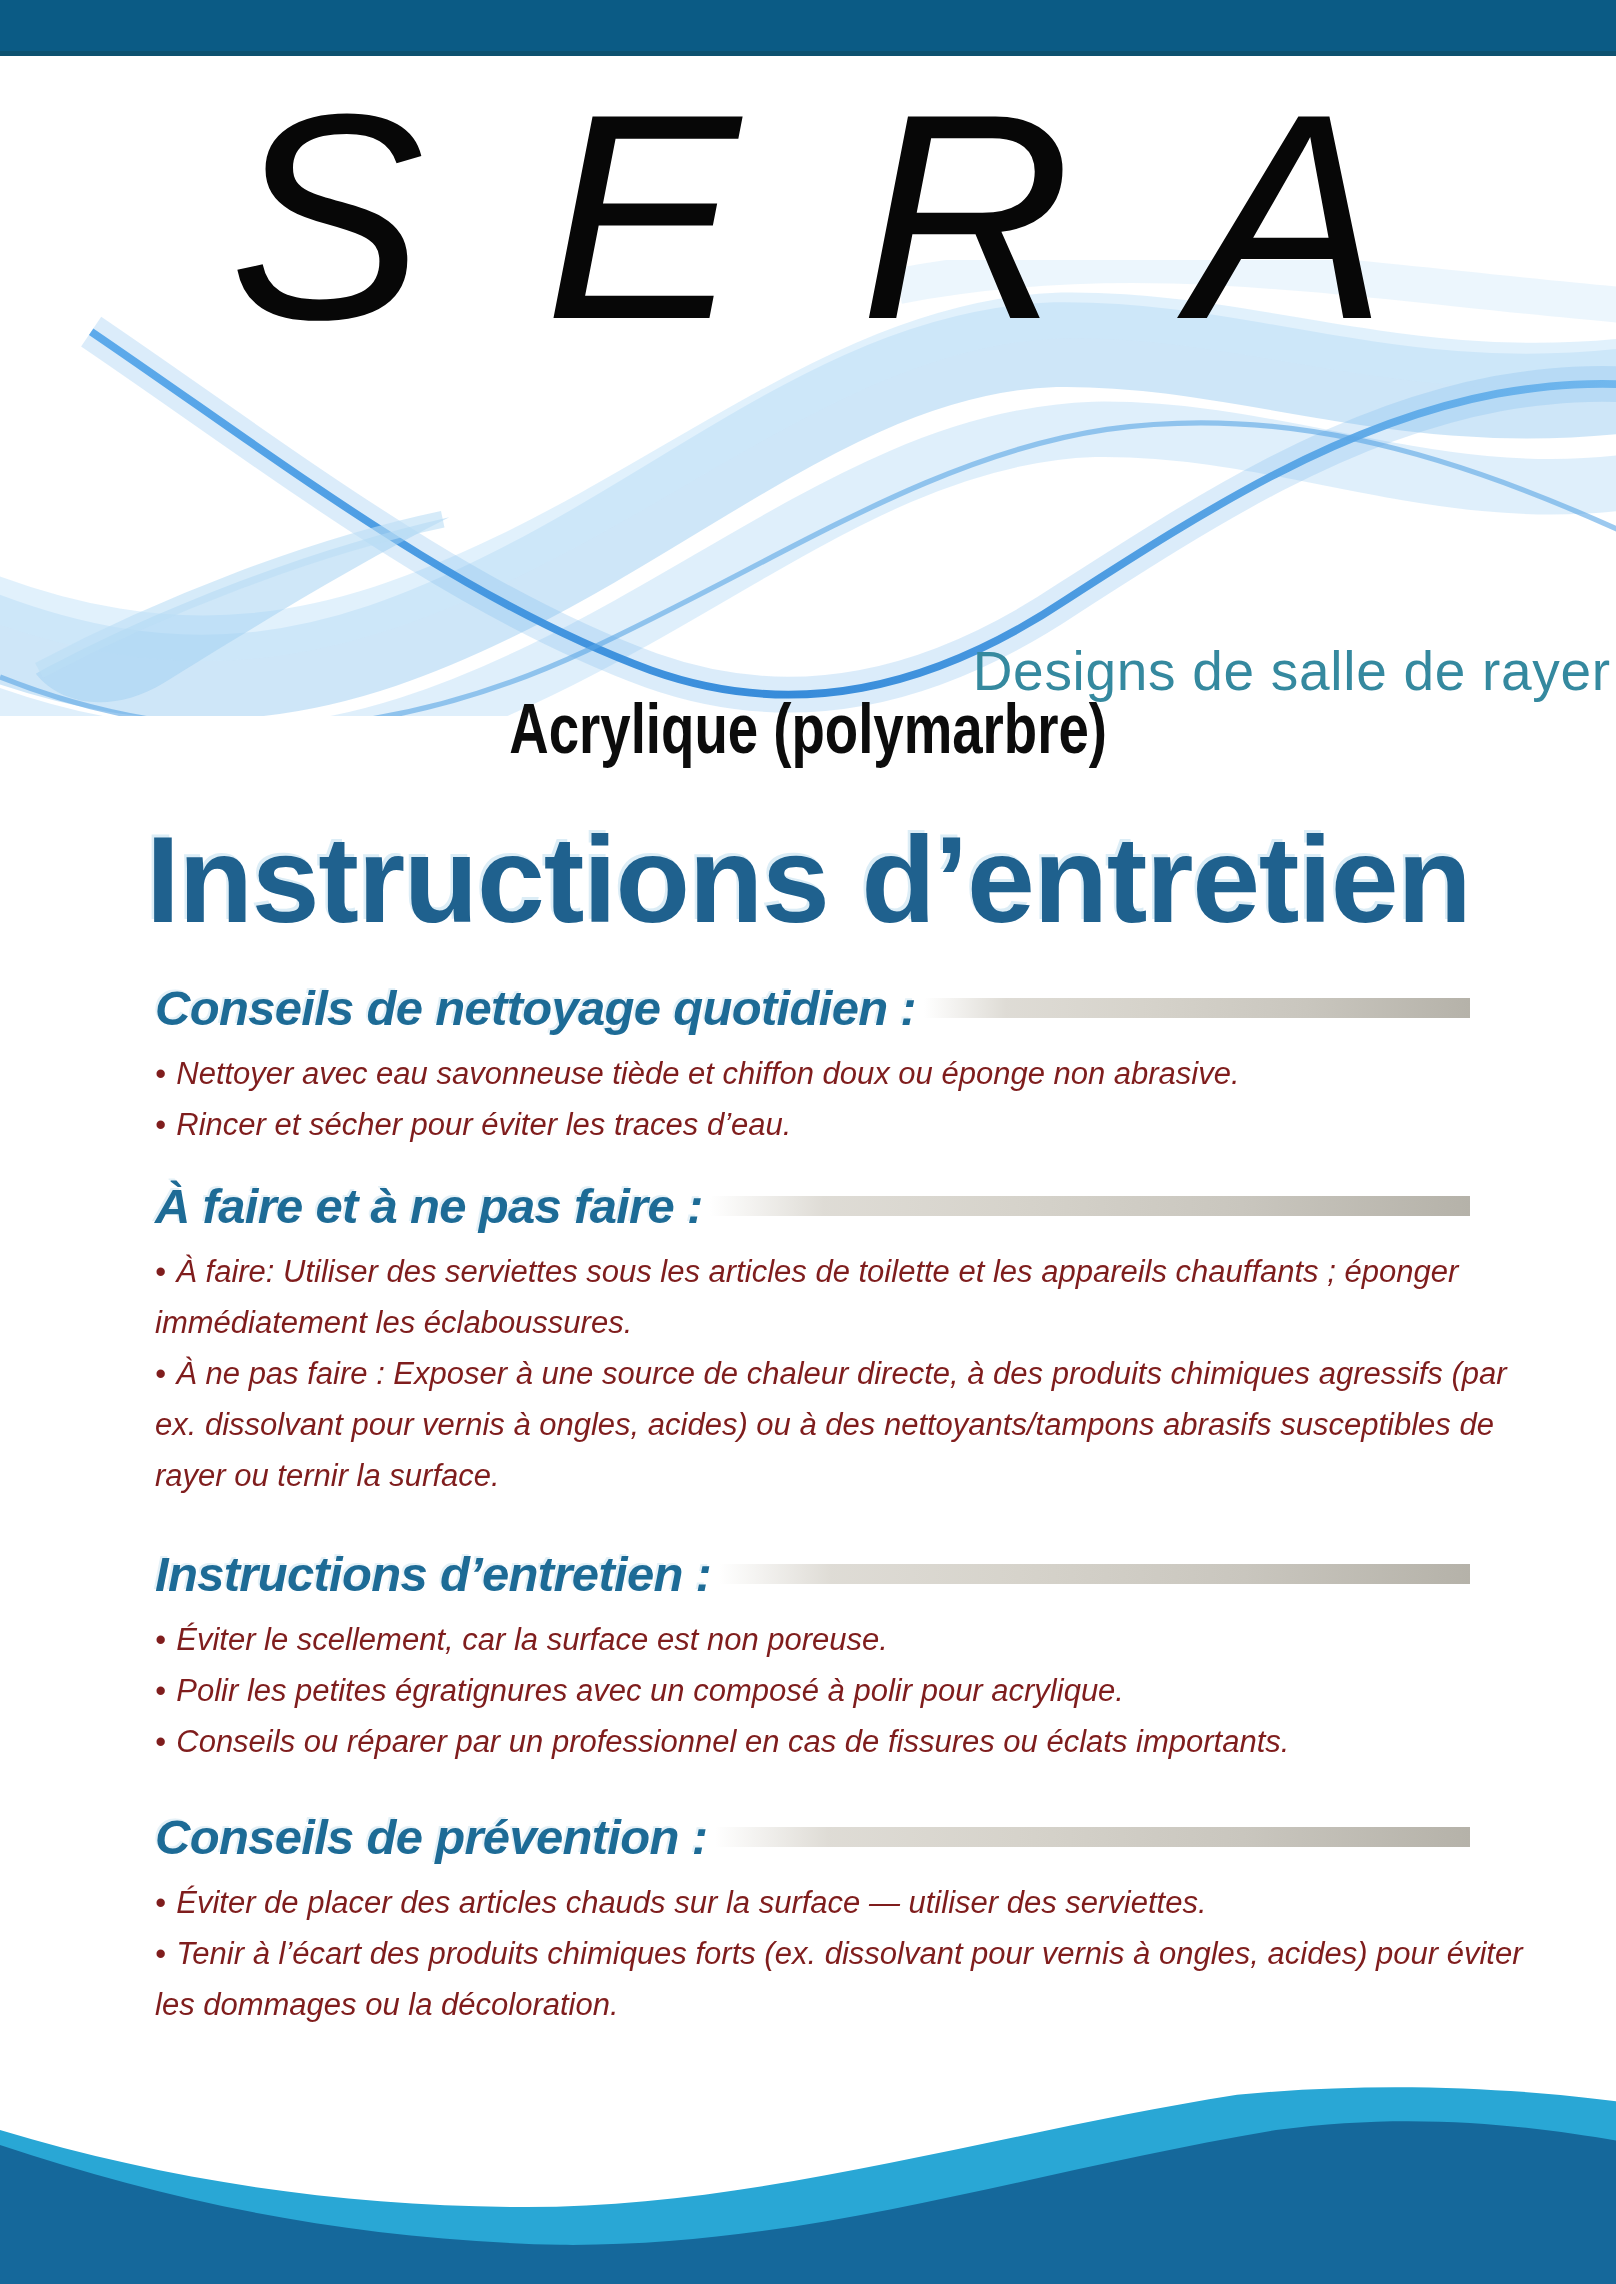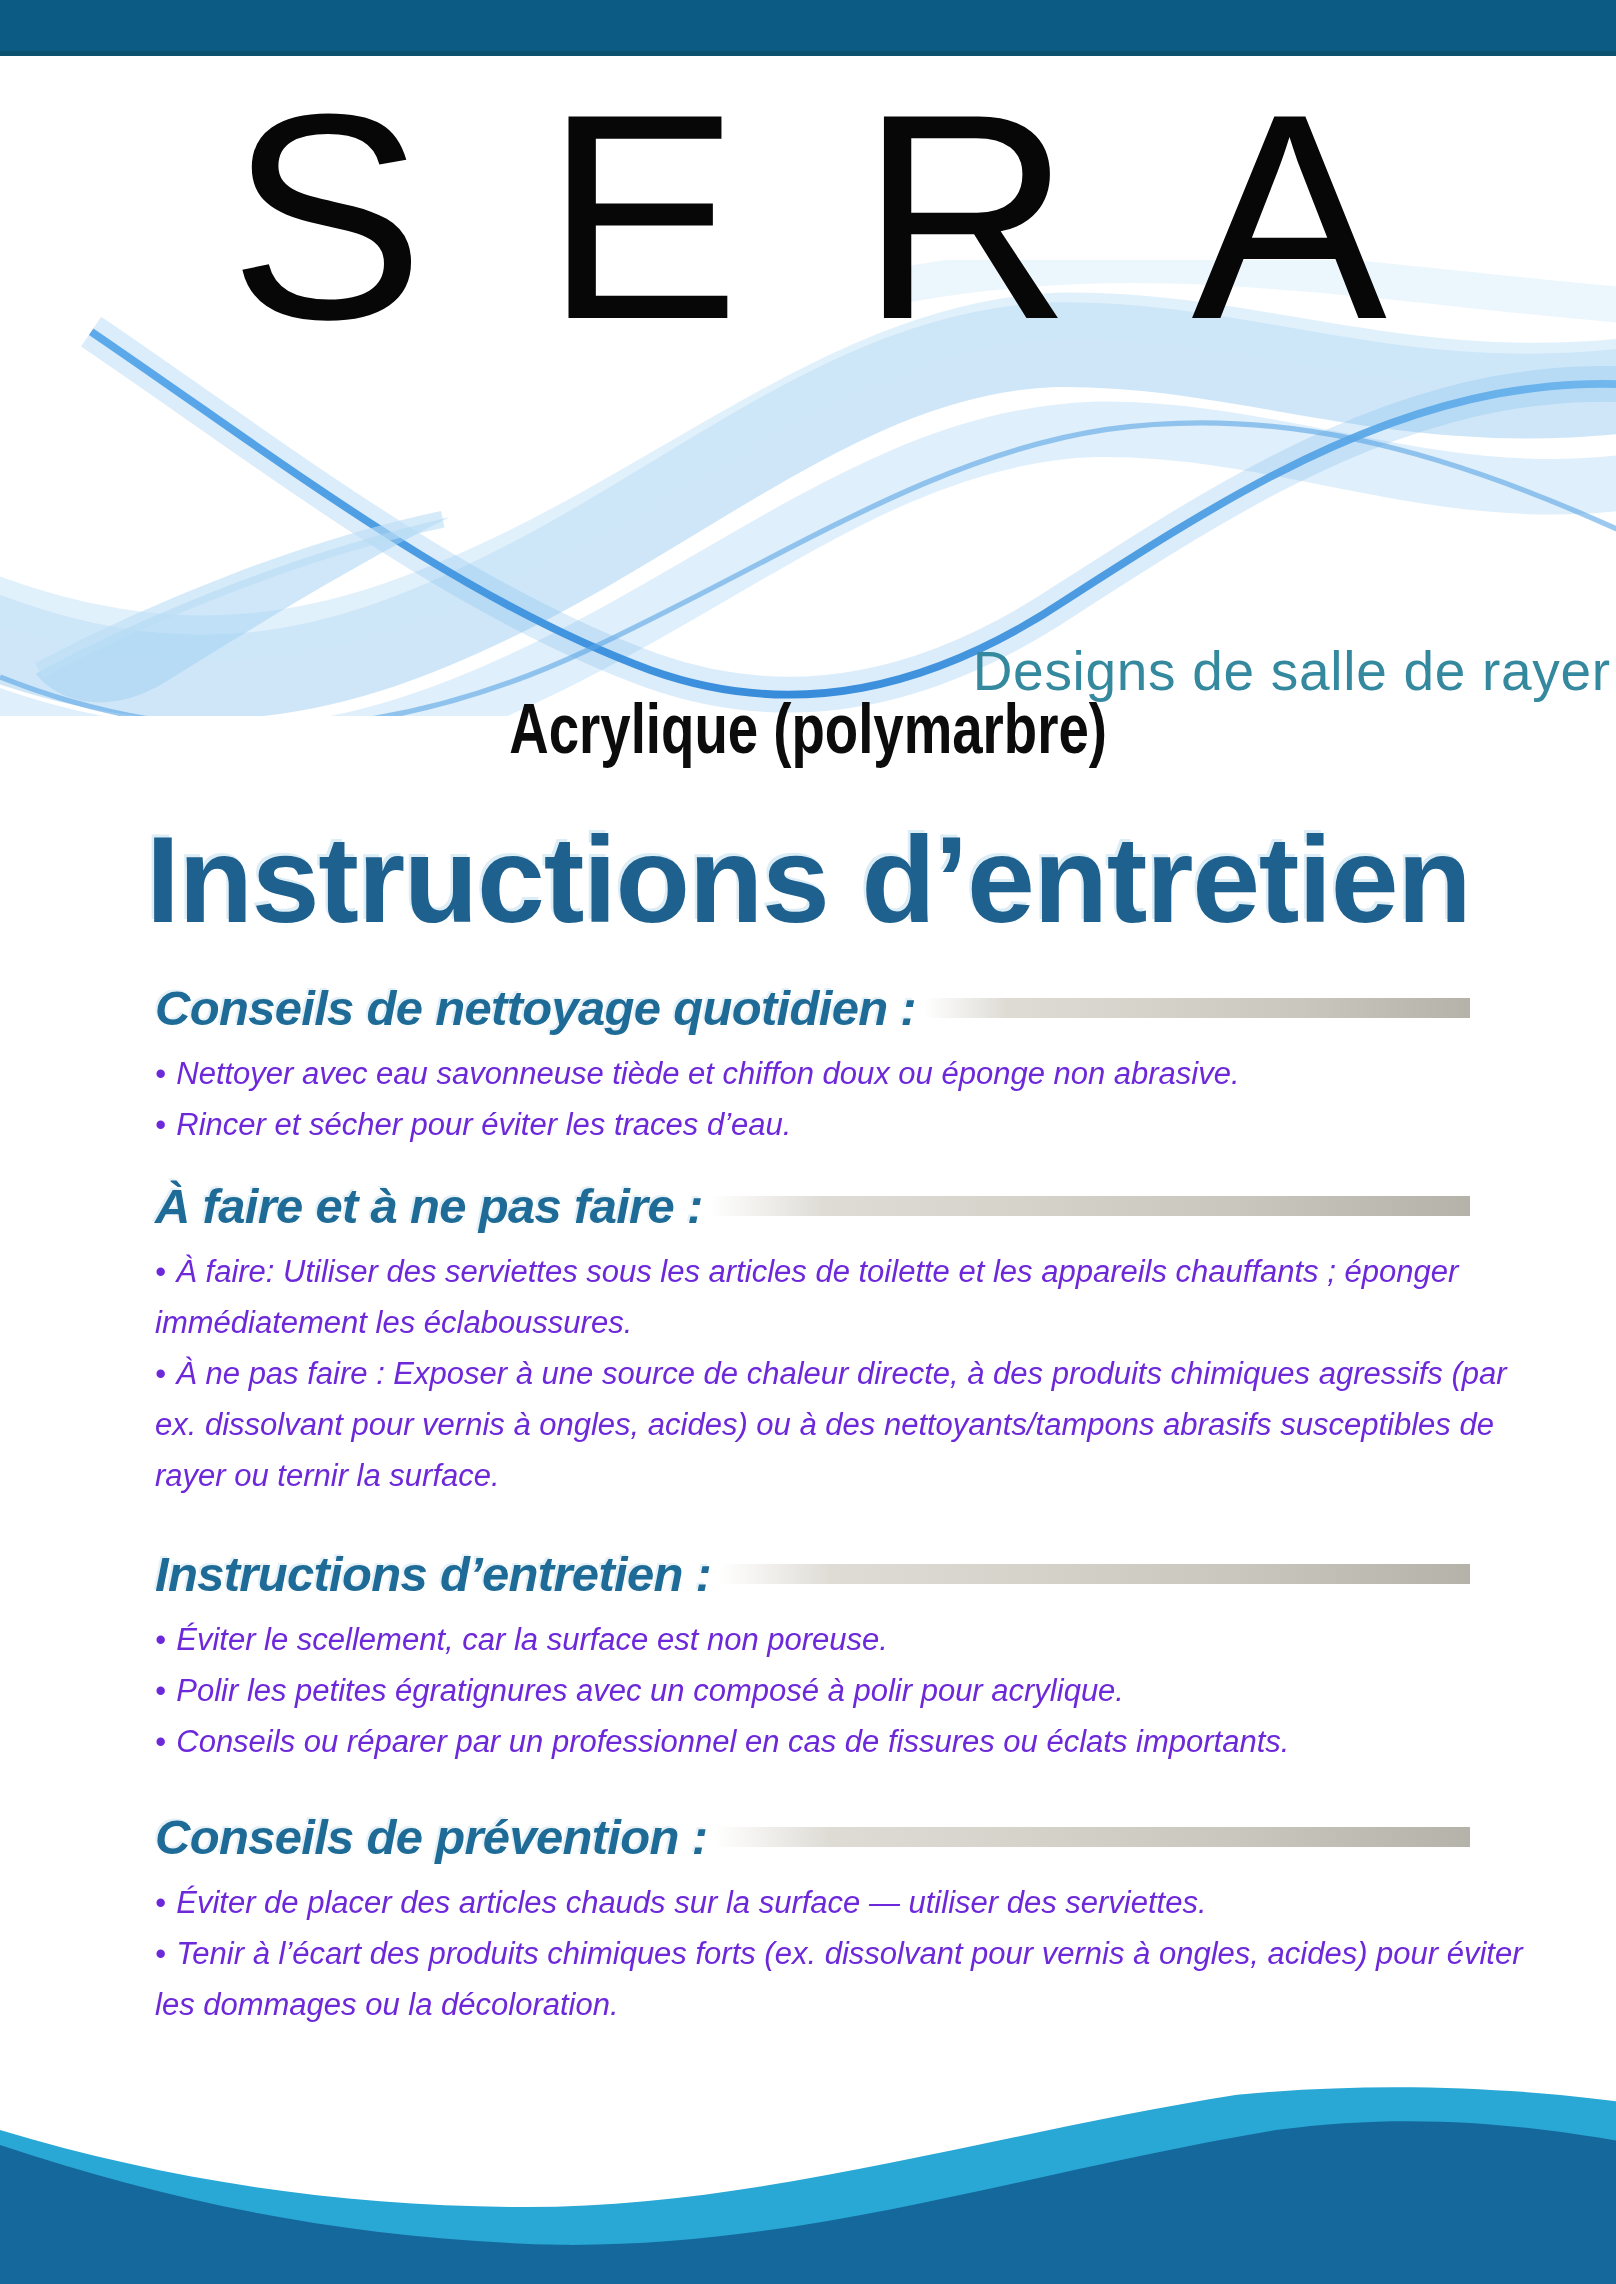--- a/index.html
+++ b/index.html
@@ -10,21 +10,21 @@
   
   .topbar{position:absolute;top:0;left:0;width:1616px;height:51px;
           background:#0b5b85;border-bottom:5.2px solid #0d5170;}
 
   
   .wave-top{position:absolute;top:260px;left:0;width:1616px;height:456px;z-index:1;}
 
   
   .brand{position:absolute;top:70px;left:0;width:100%;margin:0;z-index:2;
          text-align:center;font-size:293px;font-weight:400;color:#070707;
-         line-height:1;white-space:nowrap;}
+         line-height:1;white-space:nowrap;font-style:italic;}
   .brand span{letter-spacing:120px;margin-right:-120px;}
 
   .tagline{position:absolute;top:639px;right:5.2px;z-index:3;
            font-size:55px;color:#35899f;letter-spacing:0.7px;}
 
   .material{position:absolute;top:693px;left:0;width:100%;margin:0;z-index:3;
             text-align:center;font-size:70px;font-weight:bold;color:#0c0c0c;line-height:1.05;}
   .material span{display:inline-block;transform:scaleX(0.78);transform-origin:50% 50%;}
 
   .maintitle{position:absolute;top:819px;left:146px;margin:0;z-index:3;
@@ -35,21 +35,21 @@
   
   .sec{position:absolute;left:155px;width:1393px;z-index:3;font-style:italic;}
   .sec1{top:980px;} .sec2{top:1178px;} .sec3{top:1546px;} .sec4{top:1809px;}
   .sec-head{display:flex;align-items:center;margin:0 0 11.7px 0;}
   .sec-head h3{margin:0;font-size:49px;font-weight:bold;color:#1d6b96;
                letter-spacing:-0.7px;white-space:nowrap;line-height:1.15;
                text-shadow:-2px -2px 0 rgba(150,200,225,0.25);}
   .rule{flex:1;height:19.5px;margin-left:7.8px;margin-right:78px;align-self:center;
         background:linear-gradient(90deg, rgba(214,211,203,0) 0%,
                    rgba(219,216,209,0.9) 15%, #d6d3cb 40%, #c9c6be 70%, #b5b2a9 100%);}
-  .bullet{margin:0;font-size:31px;line-height:51px;color:#6d28d9;}
+  .bullet{margin:0;font-size:31px;line-height:51px;color:#7f1d1d;}
   .dot{margin-right:10.4px;}
 
   
   .wave-bottom{position:absolute;top:2057px;left:0;width:1616px;height:227px;z-index:1;}
 </style>
 </head>
 <body>
 
 <div class="page">
 

